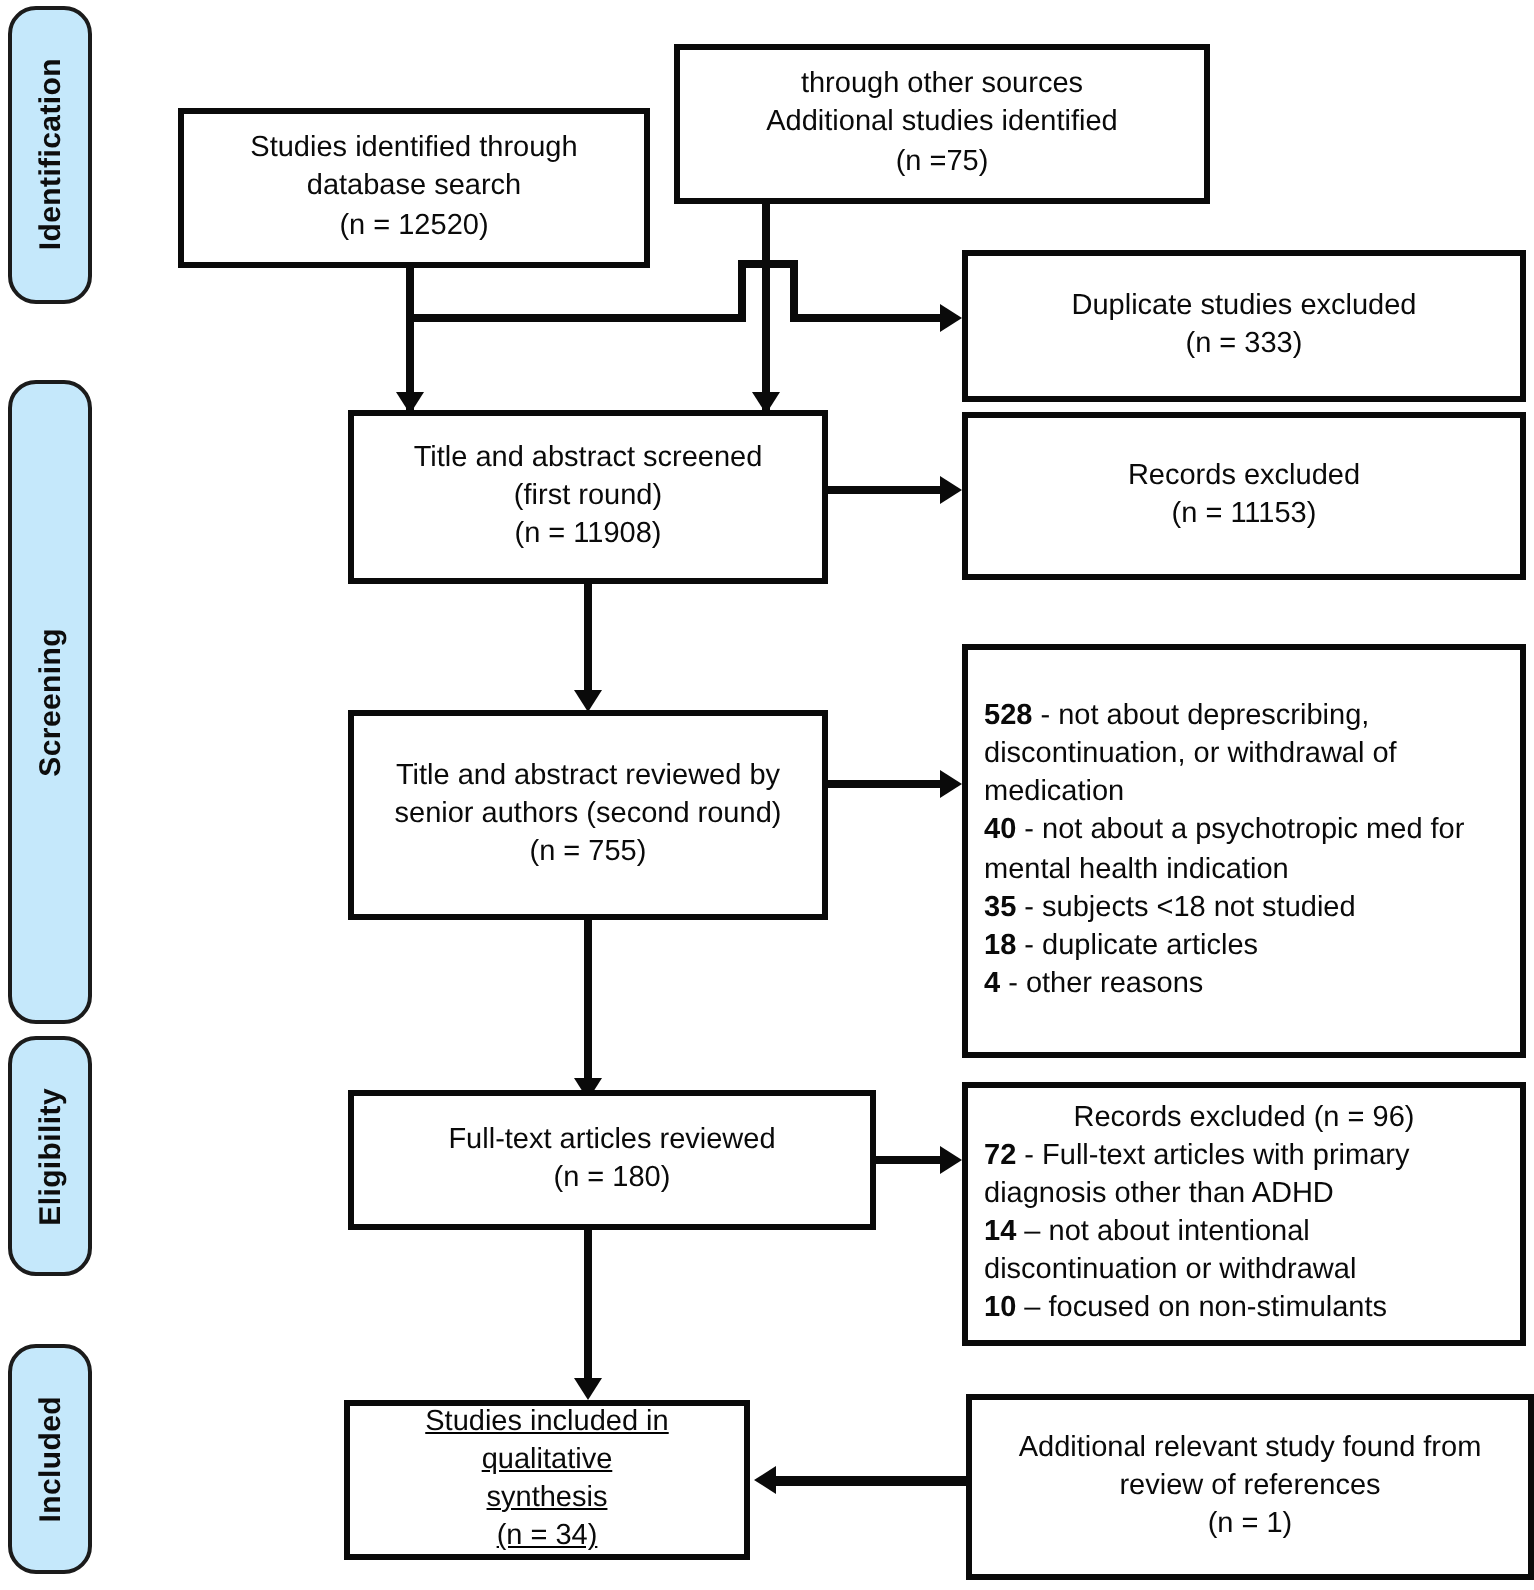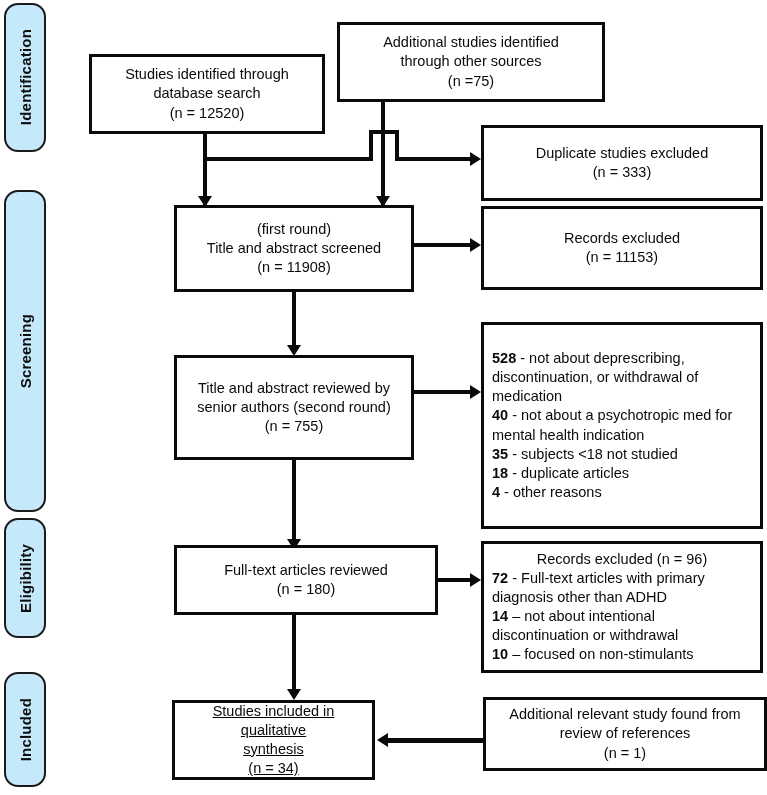--- a/index.html
+++ b/index.html
@@ -146,37 +146,37 @@
   <div class="node" style="left:89px; top:22px; width:236px; height:80px;margin-top:32px;">
     <div class="node-text">
       <div>Studies identified through</div>
       <div>database search</div>
       <div>(n = 12520)</div>
     </div>
   </div>
 
   <div class="node" style="left:337px; top:22px; width:268px; height:80px;">
     <div class="node-text">
+      <div>through other sources</div>
       <div>Additional studies identified</div>
-      <div>through other sources</div>
       <div>(n =75)</div>
     </div>
   </div>
 
   <div class="node" style="left:481px; top:125px; width:282px; height:76px;">
     <div class="node-text">
       <div>Duplicate studies excluded</div>
       <div>(n = 333)</div>
     </div>
   </div>
 
   <div class="node" style="left:174px; top:205px; width:240px; height:87px;">
     <div class="node-text">
+      <div>Title and abstract screened</div>
       <div>(first round)</div>
-      <div>Title and abstract screened</div>
       <div>(n = 11908)</div>
     </div>
   </div>
 
   <div class="node" style="left:481px; top:206px; width:282px; height:84px;">
     <div class="node-text">
       <div>Records excluded</div>
       <div>(n = 11153)</div>
     </div>
   </div>
@@ -232,21 +232,21 @@
   </div>
 
   <div class="node" style="left:172px; top:700px; width:203px; height:80px;text-decoration:underline;">
     <div class="node-text">
       <div>Studies included in qualitative</div>
       <div>synthesis</div>
       <div>(n = 34)</div>
     </div>
   </div>
 
-  <div class="node" style="left:483px; top:697px; width:284px; height:74px;">
+  <div class="node" style="left:483px; top:697px; width:284px; height:93px;">
     <div class="node-text">
       <div>Additional relevant study found from</div>
       <div>review of references</div>
       <div>(n = 1)</div>
     </div>
   </div>
 
 </div>
 
 </body></html>

